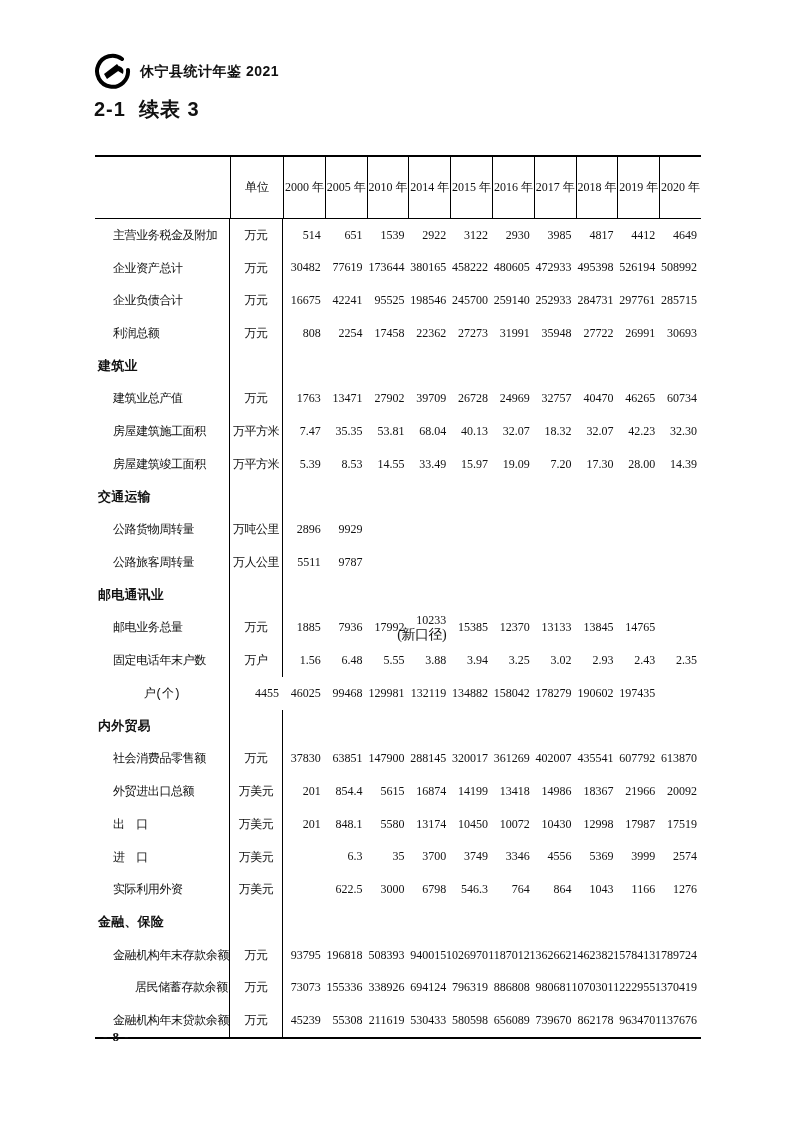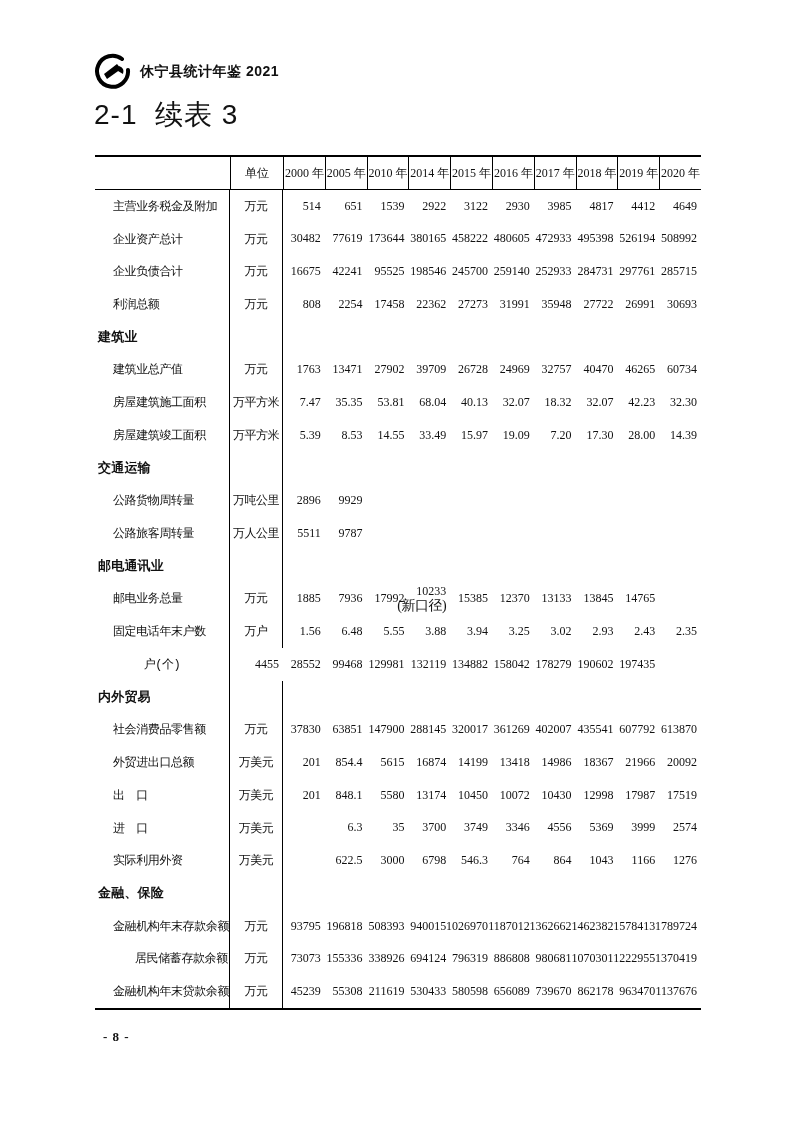--- a/index.html
+++ b/index.html
@@ -13,27 +13,27 @@
   .brand { position:absolute; left:93px; top:53px; display:flex; align-items:center; }
   .brand svg { width:38px; height:38px; display:block; }
   .brand-text {
     margin-left:9px; font-family:"Liberation Sans","DejaVu Sans",sans-serif;
     font-weight:bold; font-size:14px; letter-spacing:0.5px;
   }
   
   .page-title {
     position:absolute; left:94px; top:96px;
     font-family:"Liberation Sans","DejaVu Sans",sans-serif;
-    font-weight:normal; font-size:28px; letter-spacing:1px; white-space:pre;
+    font-weight:bold; font-size:20px; letter-spacing:1px; white-space:pre;
   }
   
   .stat-table { position:absolute; left:95px; top:155px; width:606px; }
   .thead {
     display:grid; grid-template-columns:135px 53px repeat(10, 41.8px);
-    border-top:2.5px solid #000; border-bottom:1px solid #000; height:35px;
+    border-top:2.5px solid #000; border-bottom:1px solid #000; height:64px;
   }
   .thead .hc {
     display:flex; align-items:center; justify-content:center;
     border-left:1px solid #000; font-size:12px; white-space:nowrap; overflow:visible;
   }
   .thead .hc:first-child { border-left:none; }
   .tbody { border-bottom:2.5px solid #000;text-align:right; }
   .trow {
     display:grid; grid-template-columns:135px 53px repeat(10, 41.8px);
     height:32.72px;
@@ -573,21 +573,21 @@
           <div class="c val">
             <span class="num">2.35</span>
           </div>
         </div>
         <div class="trow">
           <div class="c unit">户(个)</div>
           <div class="c val">
             <span class="num">4455</span>
           </div>
           <div class="c val">
-            <span class="num">28552</span>
+            <span class="num">46025</span>
           </div>
           <div class="c val">
             <span class="num">99468</span>
           </div>
           <div class="c val">
             <span class="num">129981</span>
           </div>
           <div class="c val">
             <span class="num">132119</span>
           </div>

